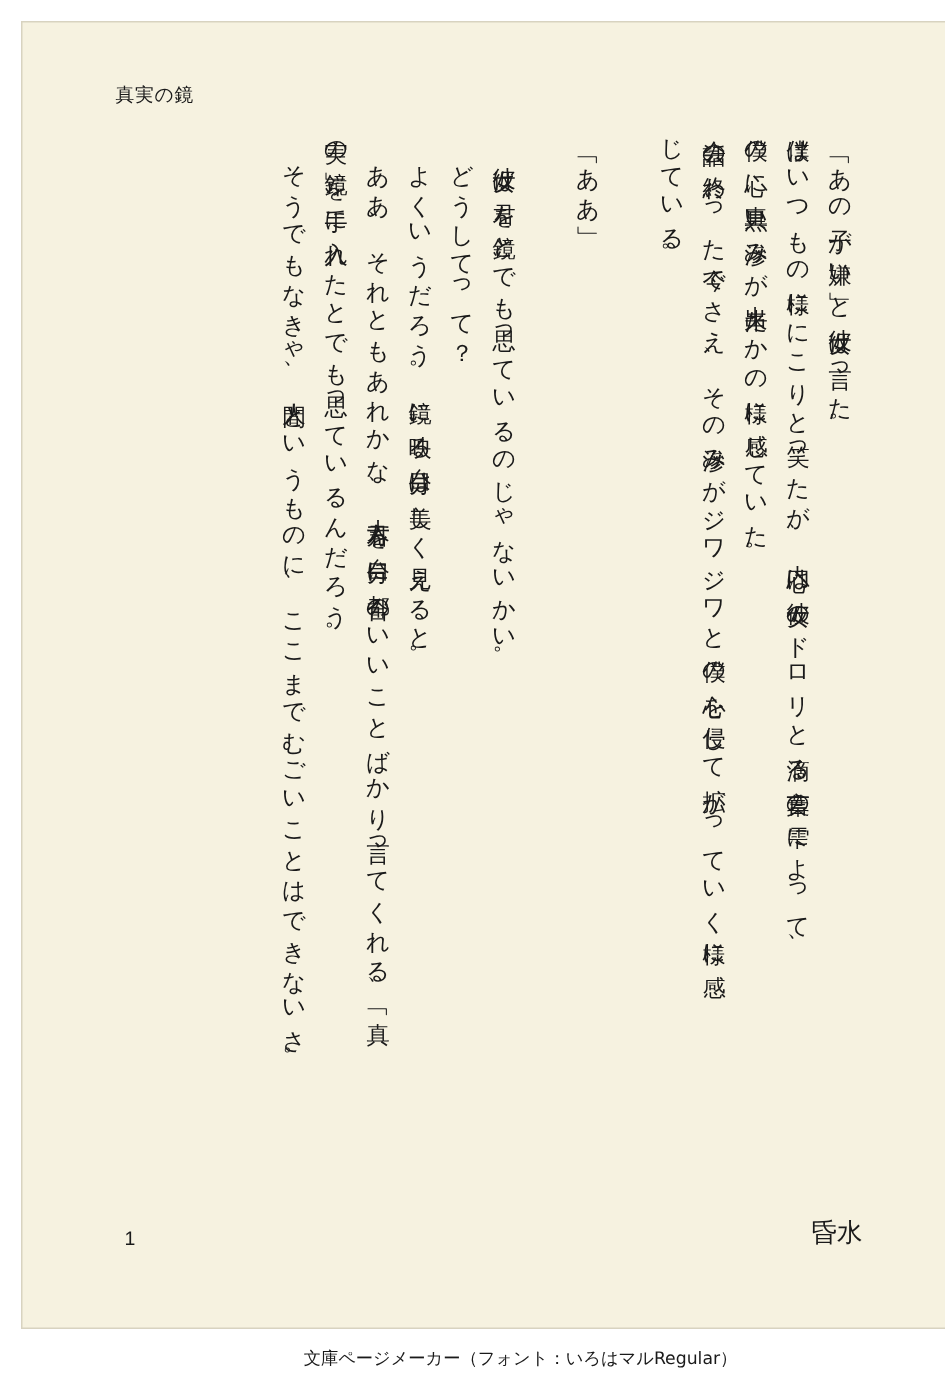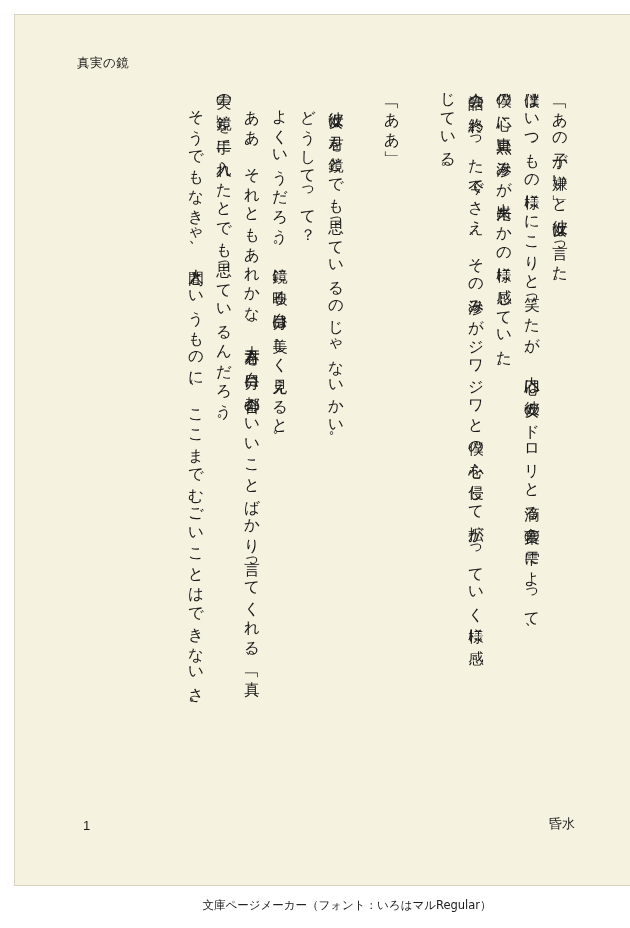--- a/index.html
+++ b/index.html
@@ -75,21 +75,21 @@
     left: 68px;
     bottom: 52px;
     font-size: 13px;
     color: #1a1a1a;
   }
   
   #author {
     position: absolute;
     right: 62px;
     bottom: 52px;
-    font-size: 13px;
+    font-size: 17px;
     color: #1a1a1a;
   }
   
   #footer {
     position: absolute;
     left: 0;
     top: 898px;
     width: 630px;
     text-align: center;
     font-size: 11.5px;

